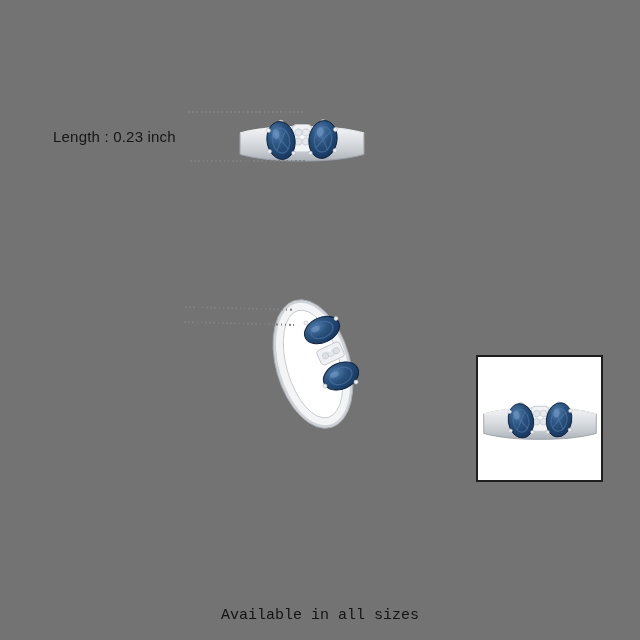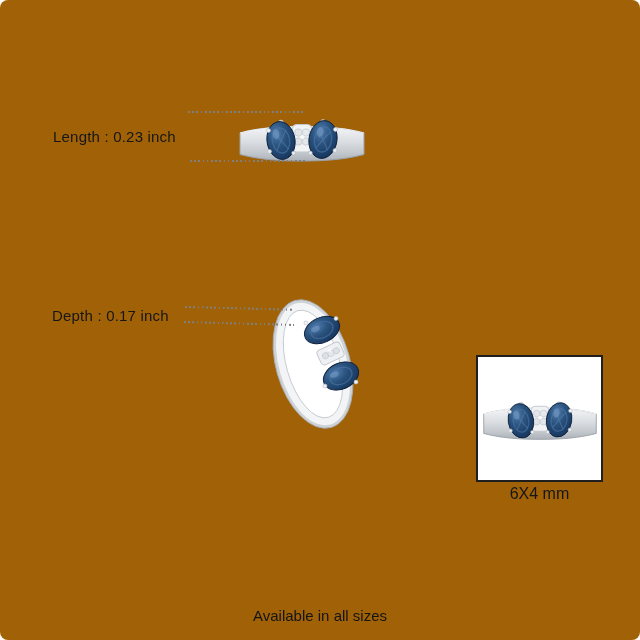--- a/index.html
+++ b/index.html
@@ -1,25 +1,24 @@
 <!DOCTYPE html>
 <html><head>
 <meta charset="utf-8">
 <style>
   html, body { margin: 0; padding: 0; background: #ffffff; }
   .canvas {
     position: relative;
     width: 640px;
     height: 640px;
     margin: 0 auto;
-    background: #a16207;
+    background: #737373;
     overflow: hidden;
     font-family: "Liberation Sans", sans-serif;
     color: #1c1c1c;
-    border-radius: 8px;
   }
   .dim-label {
     position: absolute;
     font-size: 15px;
     line-height: 17px;
     color: #161616;
     letter-spacing: 0.2px;
     white-space: nowrap;
   }
   .dotted {
@@ -51,20 +50,21 @@
     text-align: center;
     font-size: 16px;
     color: #161616;
   }
   .footer-text {
     position: absolute;
     left: 0; top: 607px; width: 640px;
     text-align: center;
     font-size: 15px;
     color: #141414;
+    font-family: Liberation Mono, monospace;
   }
 </style>
 </head>
 <body>
 
 <div class="canvas">
 
   <div class="dim-label" style="left:53px; top:128px;">Length : 0.23 inch</div>
 
   <div class="dotted" style="left:188px; top:111px; width:116px;"></div>
@@ -111,21 +111,20 @@
         <circle cx="98.5" cy="18.5" r="2" fill="#f1f3f5" stroke="#b3b9bf" stroke-width="0.6"></circle>
         <circle cx="32.5" cy="40.5" r="2" fill="#e8ebee" stroke="#b3b9bf" stroke-width="0.6"></circle>
         <circle cx="98" cy="39.5" r="2" fill="#e8ebee" stroke="#b3b9bf" stroke-width="0.6"></circle>
         <circle cx="56.5" cy="42" r="1.8" fill="#eff1f3" stroke="#b3b9bf" stroke-width="0.6"></circle>
         <circle cx="73.5" cy="42" r="1.8" fill="#eff1f3" stroke="#b3b9bf" stroke-width="0.6"></circle>
       </g>
     </defs>
     <use href="#ringFront"></use>
   </svg>
 
-  <div class="dim-label" style="left:52px; top:307px;">Depth : 0.17 inch</div>
 
   <div class="dotted" style="left:185px; top:306px; width:107px; transform:rotate(1.5deg); transform-origin:left center;"></div>
   <div class="dotted" style="left:184px; top:321px; width:110px; transform:rotate(1.5deg); transform-origin:left center;"></div>
 
   <svg class="svg-abs" style="left:270px; top:292px;" width="100" height="140" viewBox="0 0 100 140" aria-hidden="true">
     <g transform="rotate(-16 43 72)">
       <ellipse cx="43" cy="72" rx="37" ry="66" fill="#cfd3d7" stroke="#a8aeb5" stroke-width="0.9"></ellipse>
       <ellipse cx="43" cy="72" rx="34" ry="63" fill="#f3f4f6"></ellipse>
       <ellipse cx="43" cy="72" rx="26.5" ry="55.5" fill="#ffffff" stroke="#c5cad0" stroke-width="0.9"></ellipse>
     </g>
@@ -152,17 +151,16 @@
     <circle cx="86" cy="90" r="2" fill="#f1f3f5" stroke="#b3b9bf" stroke-width="0.6"></circle>
   </svg>
 
 
   <div class="stone-box"></div>
 
   <svg class="svg-abs" style="left:481px; top:394px;" width="118" height="49" viewBox="0 0 130 54" aria-hidden="true">
     <use href="#ringFront"></use>
   </svg>
 
-  <div class="stone-value">6X4 mm</div>
 
   <div class="footer-text">Available in all sizes</div>
 
 </div>
 
 </body></html>

